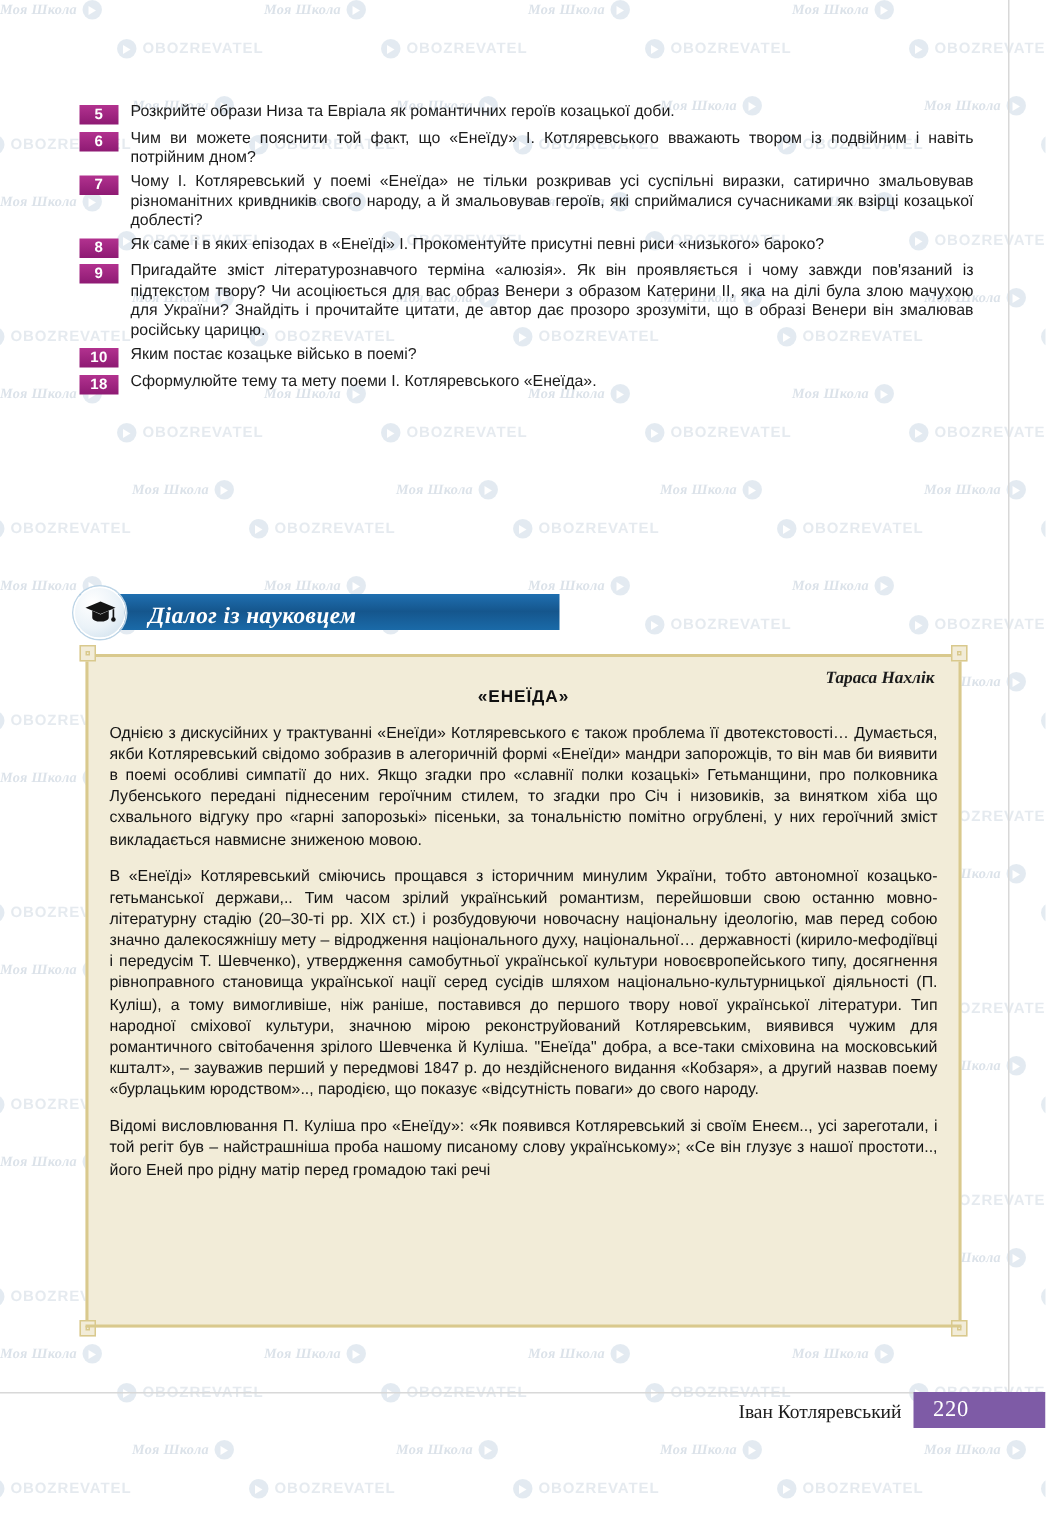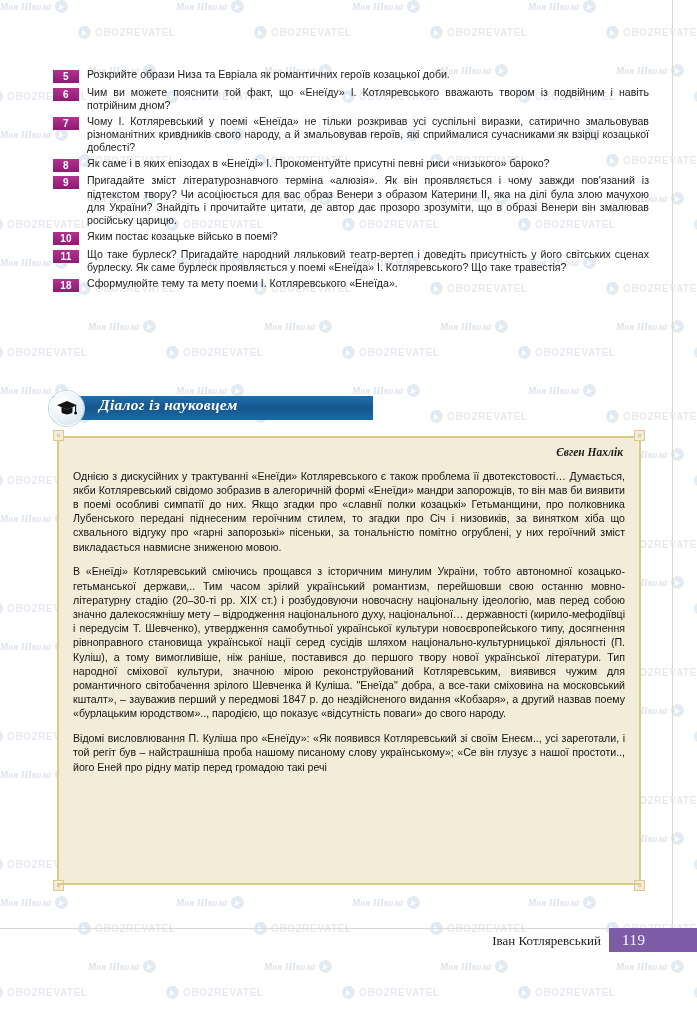--- a/index.html
+++ b/index.html
@@ -78,21 +78,21 @@
     color:#1b1b1b;
     text-align:justify;
     font-family:"Liberation Sans", sans-serif;
     hyphens:manual;
   }
   
   #dialog-banner{
     position:absolute;left:53px;top:396px;
     width:320px;height:24px;
     background:linear-gradient(180deg,#1f6fb0 0%,#15568d 48%,#1a6aa8 100%);
-    display:flex;align-items:flex-start;
+    display:flex;align-items:flex-end;
   }
   #banner-icon{
     position:absolute;left:49px;top:391px;
     width:33px;height:33px;border-radius:50%;
     background:radial-gradient(circle at 35% 30%,#ffffff 0%,#eaf2f8 55%,#c9dcea 100%);
     border:1.5px solid #ffffff;
     box-shadow:0 0 0 1px #bcd4e6;
     display:flex;align-items:center;justify-content:center;
     z-index:3;
   }
@@ -756,24 +756,20 @@
       </div>
       <div class="q-row">
         <span class="q-num">9</span>
         <span class="q-text">Пригадайте зміст літературознавчого терміна «алюзія». Як він проявляється і чому завжди пов'язаний із підтекстом твору? Чи асоціюється для вас образ Венери з образом Катерини ІІ, яка на ділі була злою мачухою для України? Знайдіть і прочитайте цитати, де автор дає прозоро зрозуміти, що в образі Венери він змалював російську царицю.</span>
       </div>
       <div class="q-row">
         <span class="q-num">10</span>
         <span class="q-text">Яким постає козацьке військо в поемі?</span>
       </div>
       <div class="q-row">
-        <span class="q-num">11</span>
-        <span class="q-text">Що таке бурлеск? Пригадайте народний ляльковий театр-вертеп і доведіть присутність у його світських сценах бурлеску. Як саме бурлеск проявляється у поемі «Енеїда» І. Котляревського? Що таке травестія?</span>
-      </div>
-      <div class="q-row">
         <span class="q-num">18</span>
         <span class="q-text">Сформулюйте тему та мету поеми І. Котляревського «Енеїда».</span>
       </div>
     </div>
 
   <div id="dialog-banner">
     <span id="banner-title">Діалог із науковцем</span>
   </div>
   <div id="banner-icon">
     <svg width="22" height="17" viewBox="0 0 22 17" aria-hidden="true">
@@ -784,28 +780,29 @@
     </svg>
   </div>
 
   <div id="article-box">
     <span class="corner tl"></span>
     <span class="corner tr"></span>
     <span class="corner bl"></span>
     <span class="corner br"></span>
 
     <div id="article-inner">
-      <div id="author">Євген Нахлік</div>
+      <div id="author">Тараса Нахлік</div>
+      <div id="article-title">«ЕНЕЇДА»</div>
       <div id="article-paragraphs">
           <p class="para">Однією з дискусійних у трактуванні «Енеїди» Котляревського є також проблема її двотекстовості… Думається, якби Котляревський свідомо зобразив в алегоричній формі «Енеїди» мандри запорожців, то він мав би виявити в поемі особливі симпатії до них. Якщо згадки про «славнії полки козацькі» Гетьманщини, про полковника Лубенського передані піднесеним героїчним стилем, то згадки про Січ і низовиків, за винятком хіба що схвального відгуку про «гарні запорозькі» пісеньки, за тональністю помітно огрублені, у них героїчний зміст викладається навмисне зниженою мовою.</p>
           <p class="para">В «Енеїді» Котляревський сміючись прощався з історичним минулим України, тобто автономної козацько-гетьманської держави,.. Тим часом зрілий український романтизм, перейшовши свою останню мовно-літературну стадію (20–30-ті рр. ХІХ ст.) і розбудовуючи новочасну національну ідеологію, мав перед собою значно далекосяжнішу мету – відродження національного духу, національної… державності (кирило-мефодіївці і передусім Т. Шевченко), утвердження самобутньої української культури новоєвропейського типу, досягнення рівноправного становища української нації серед сусідів шляхом національно-культурницької діяльності (П. Куліш), а тому вимогливіше, ніж раніше, поставився до першого твору нової української літератури. Тип народної сміхової культури, значною мірою реконструйований Котляревським, виявився чужим для романтичного світобачення зрілого Шевченка й Куліша. "Енеїда" добра, а все-таки сміховина на московський кшталт», – зауважив перший у передмові 1847 р. до нездійсненого видання «Кобзаря», а другий назвав поему «бурлацьким юродством».., пародією, що показує «відсутність поваги» до свого народу.</p>
           <p class="para">Відомі висловлювання П. Куліша про «Енеїду»: «Як появився Котляревський зі своїм Енеєм.., усі зареготали, і той регіт був – найстрашніша проба нашому писаному слову українському»; «Се він глузує з нашої простоти.., його Еней про рідну матір перед громадою такі речі</p>
         </div>
     </div>
   </div>
 
   <div id="footer">
     <div id="footer-rule"></div>
     <div id="footer-title">Іван Котляревський</div>
-    <div id="page-number">119</div>
+    <div id="page-number">220</div>
   </div>
 
 </div>
 
 </body></html>

